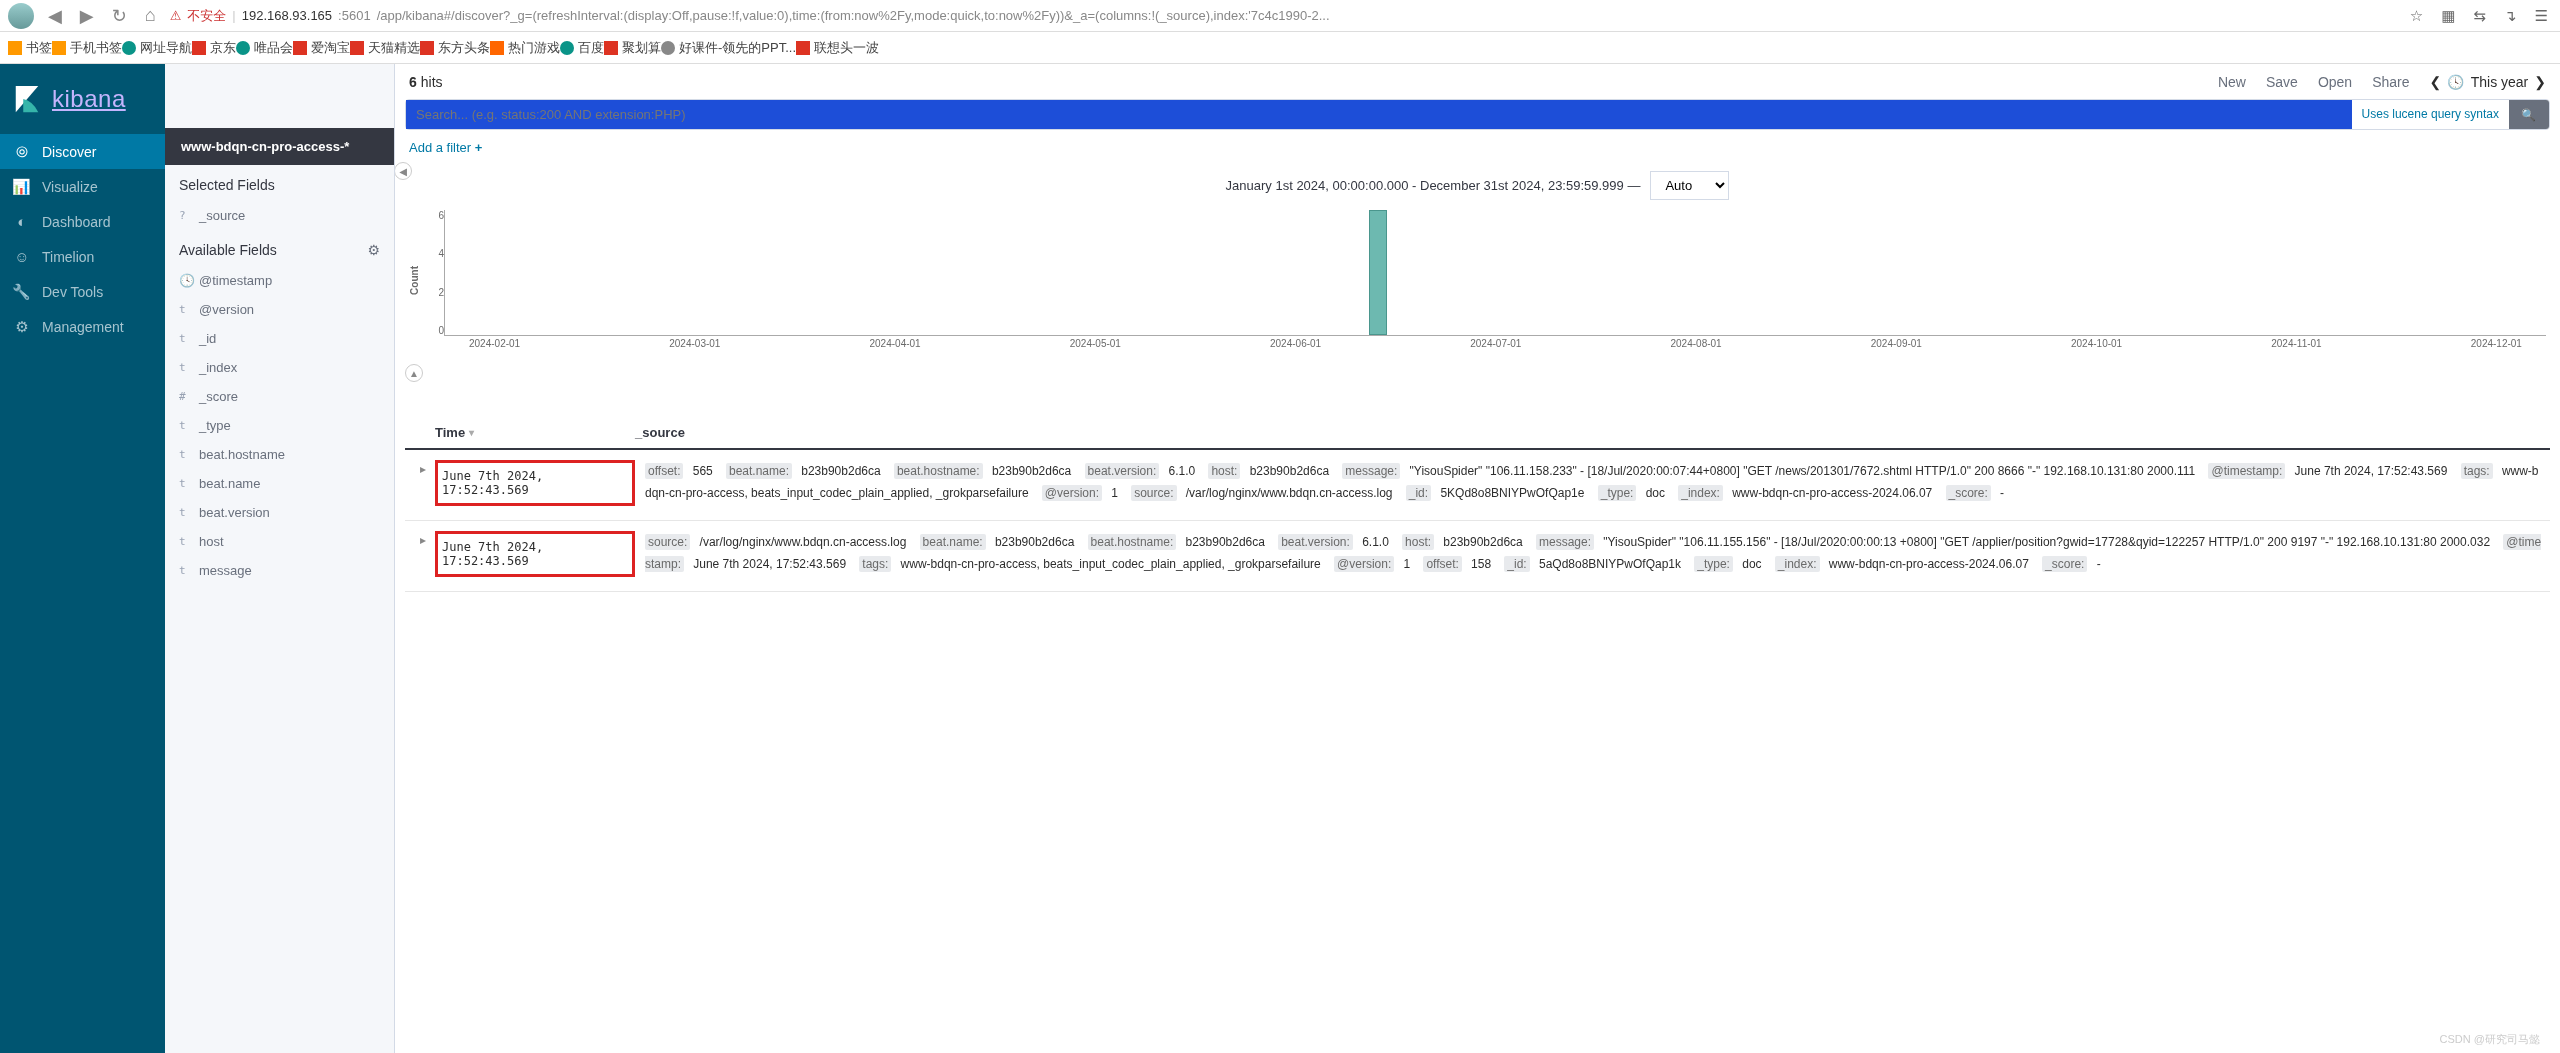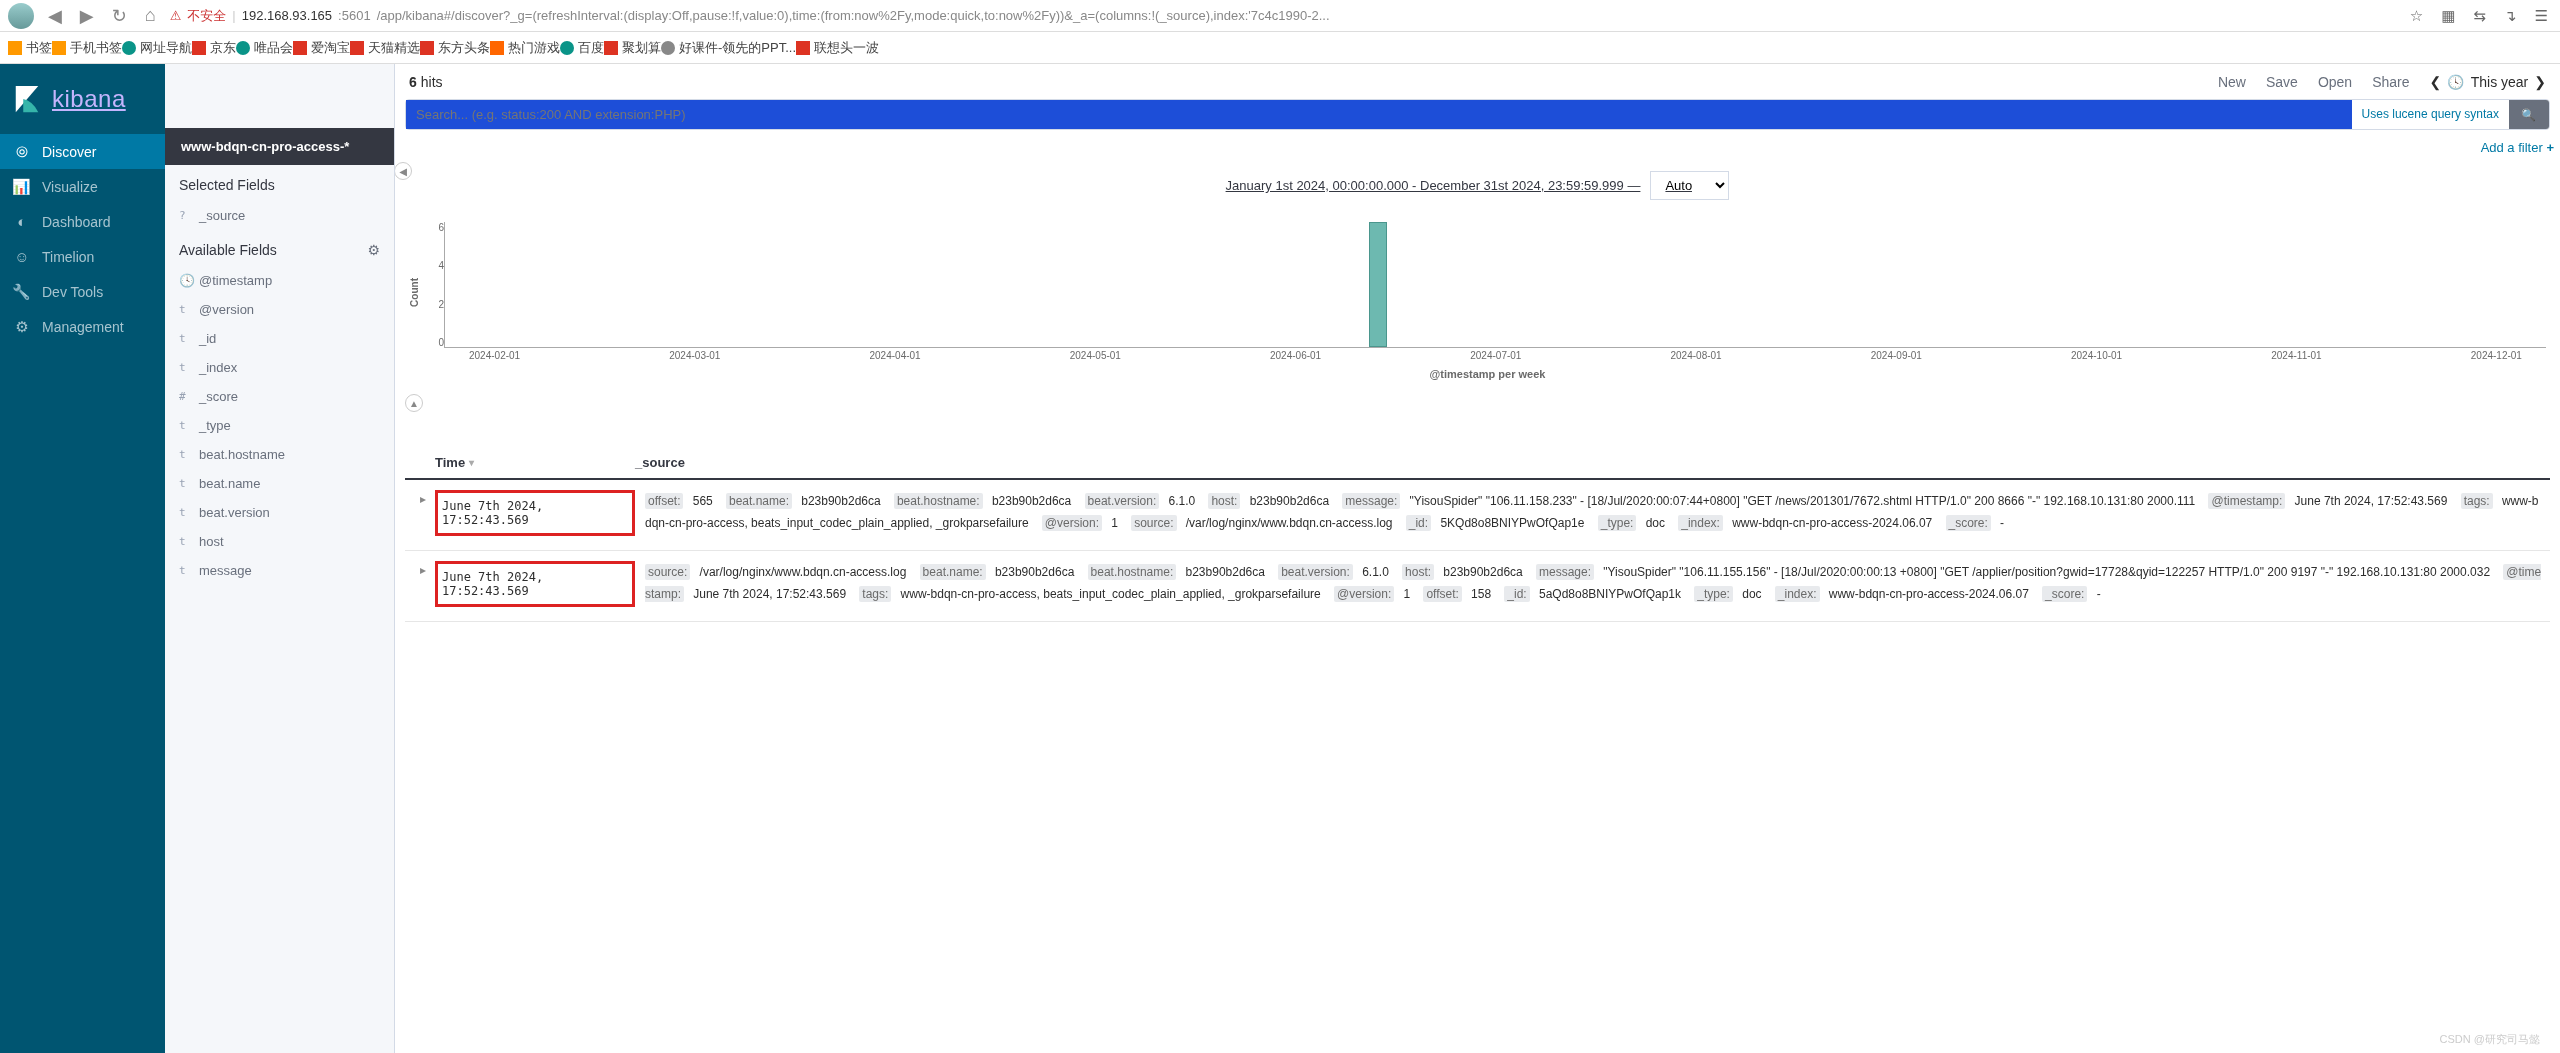--- a/index.html
+++ b/index.html
@@ -51,27 +51,27 @@
 .hits-num { font-weight:bold; }
 .tb-spacer { flex:1; }
 .tb-link { color:#69707d; cursor:pointer; }
 .tb-range { color:#2d2d2d; display:flex; align-items:center; gap:6px; }
 
 .searchbar { display:flex; margin:0 10px; border:1px solid #d3dae6; border-radius:4px; }
 .search-in { flex:1; padding:7px 10px; border:none; outline:none; background:#1d4ed8; font-size:13px; }
 .search-hint { padding:7px 10px; color:#0079a5; font-size:12px; }
 .search-btn { width:40px; background:#69707d; display:flex; align-items:center; justify-content:center; color:#fff; cursor:pointer; border-radius:0 3px 3px 0; }
 
-.filter-bar { padding:10px 6px; font-size:13px;text-align:right; }
+.filter-bar { padding:10px 14px; font-size:13px; }
 .add-filter { color:#0079a5; cursor:pointer; }
 
 .collapse-toggle { position:absolute; left:-1px; top:98px; width:18px; height:18px; border:1px solid #ccc; border-radius:50%; background:#fff; display:flex; align-items:center; justify-content:center; color:#888; font-size:10px; z-index:5; }
 
 .viz { margin:0 14px 10px; position:relative; }
-.time-range-label { text-align:center; color:#343741; font-size:13px; margin:6px 0 22px; display:flex; align-items:center; justify-content:center; gap:10px;text-decoration:underline; }
+.time-range-label { text-align:center; color:#343741; font-size:13px; margin:6px 0 10px; display:flex; align-items:center; justify-content:center; gap:10px; }
 .interval-sel { border:1px solid #d3dae6; padding:5px 20px 5px 10px; font-size:13px; background:#fff; }
 .chart { height:140px; display:flex; }
 .y-axis { width:20px; display:flex; flex-direction:column; justify-content:space-between; align-items:flex-end; font-size:10px; color:#6a6a6a; padding-bottom:14px; }
 .y-label { writing-mode:vertical-rl; transform:rotate(180deg); font-size:10px; color:#6a6a6a; font-weight:bold; margin-right:4px; align-self:center; }
 .plot { flex:1; border-left:1px solid #aaa; border-bottom:1px solid #aaa; position:relative; margin-bottom:14px; }
 .plot .bar { position:absolute; bottom:0; width:18px; background:#6db9b0; border:1px solid #4a968d; }
 .x-ticks { position:absolute; bottom:-14px; left:0; right:0; display:flex; justify-content:space-between; font-size:10px; color:#6a6a6a; padding:0 24px; }
 .x-label { text-align:center; font-size:11px; color:#6a6a6a; font-weight:bold; margin-top:6px; margin-left:20px; }
 
 .split-handle { width:18px; height:18px; border:1px solid #ccc; border-radius:50%; background:#fff; display:flex; align-items:center; justify-content:center; color:#888; font-size:10px; margin:4px 0 4px 10px; }
@@ -324,21 +324,20 @@
               <span>2024-07-01</span>
               <span>2024-08-01</span>
               <span>2024-09-01</span>
               <span>2024-10-01</span>
               <span>2024-11-01</span>
               <span>2024-12-01</span>
             </div>
         <div class="bar" style="left: 44%; height: 100%;"></div>
           </div>
       </div>
-      <div class="x-label">@timestamp per week</div>
     </div>
 
     <div class="split-handle">▲</div>
 
     <div class="docs">
       <div class="doc-head">
         <div class="col-expand"></div>
         <div class="col-time">
             <span>Time</span>
             <span style="color:#aaa;font-size:10px">▾</span>

